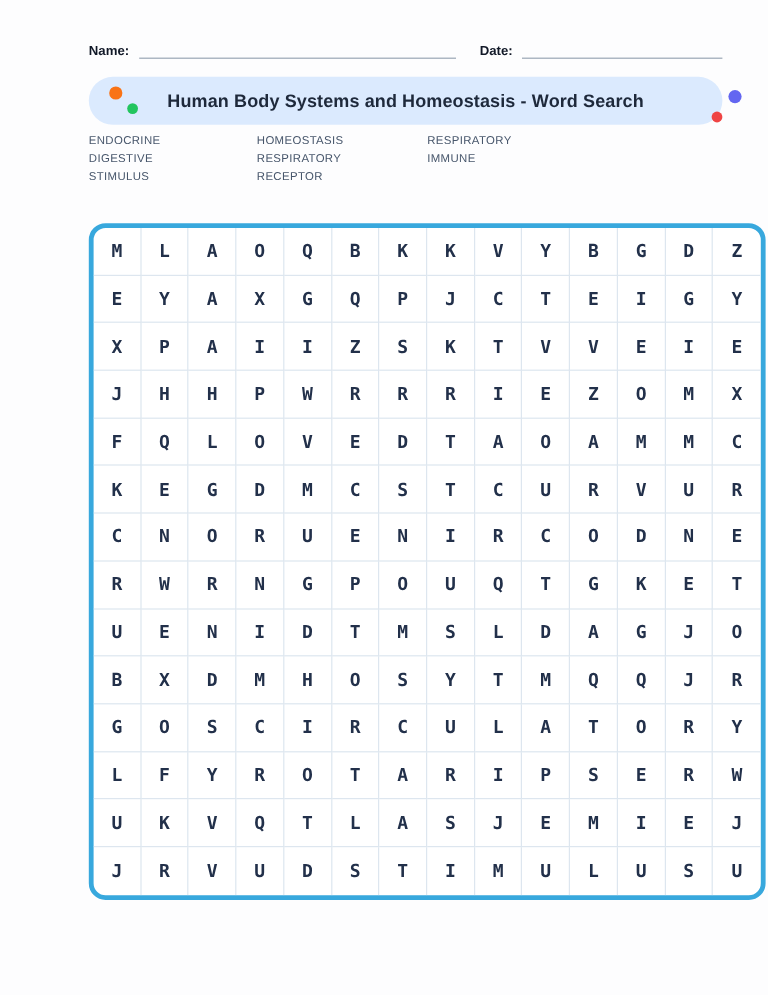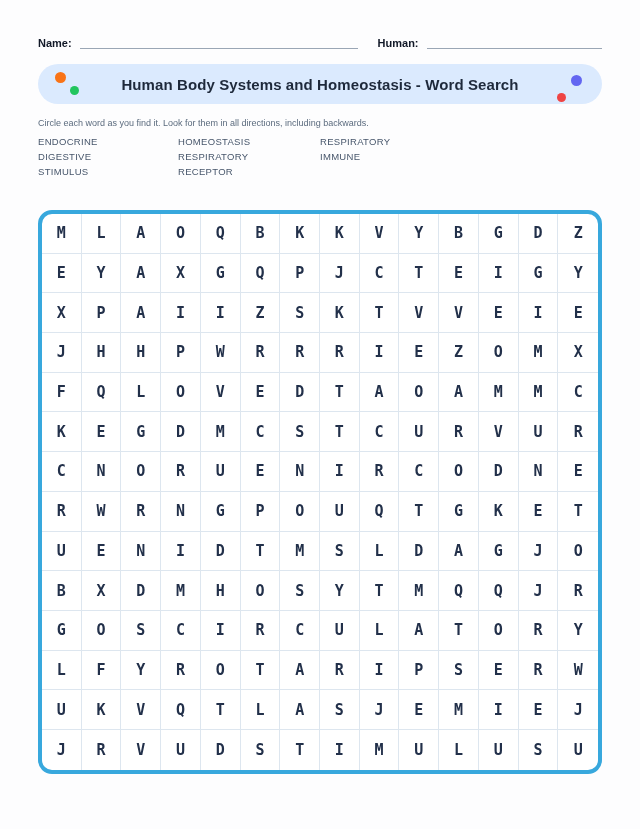--- a/index.html
+++ b/index.html
@@ -15,21 +15,21 @@
   }
   * { box-sizing: border-box; }
   html, body { margin: 0; padding: 0; }
   body {
     width: 640px;
     height: 829px;
     background: #fdfdfe;
     font-family: "Liberation Sans", sans-serif;
     color: #1f2937;
   }
-  .page { padding: 33px 38px 0 38px; }
+  .page { padding: 33px 38px 0 38px; margin-left: 36px; }
 
   
   .head-row {
     display: flex;
     align-items: flex-end;
     height: 16px;
   }
   .head-label {
     font-size: 11px;
     font-weight: bold;
@@ -112,33 +112,32 @@
   .cell:nth-child(n+183) { border-bottom: none; }
 </style>
 </head>
 <body>
 
 <div class="page">
 
   <div class="head-row">
     <span class="head-label">Name:</span>
     <span class="write-line name-line"></span>
-    <span class="head-label date-label">Human:</span>
+    <span class="head-label date-label">Date:</span>
     <span class="write-line date-line"></span>
   </div>
 
   <div class="banner">
     <span class="dot dot-orange"></span>
     <span class="dot dot-green"></span>
     <span class="dot dot-indigo"></span>
     <span class="dot dot-red"></span>
     <span class="banner-title">Human Body Systems and Homeostasis - Word Search</span>
   </div>
 
-  <div class="instructions">Circle each word as you find it. Look for them in all directions, including backwards.</div>
 
   <div class="word-list">
     <div class="word-col">
       <span class="word">ENDOCRINE</span>
       <span class="word">DIGESTIVE</span>
       <span class="word">STIMULUS</span>
     </div>
     <div class="word-col">
       <span class="word">HOMEOSTASIS</span>
       <span class="word">RESPIRATORY</span>

